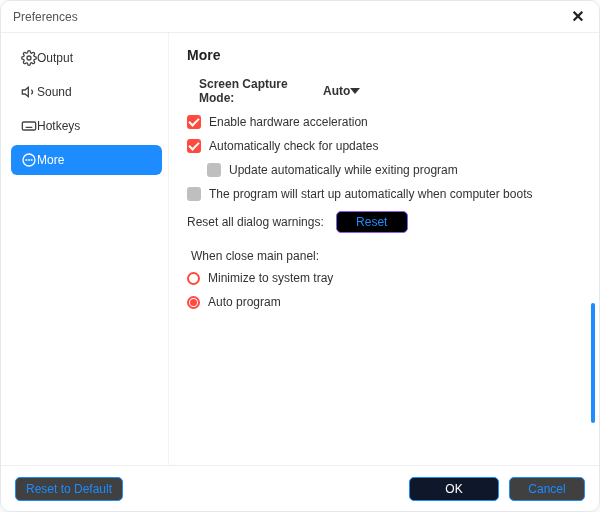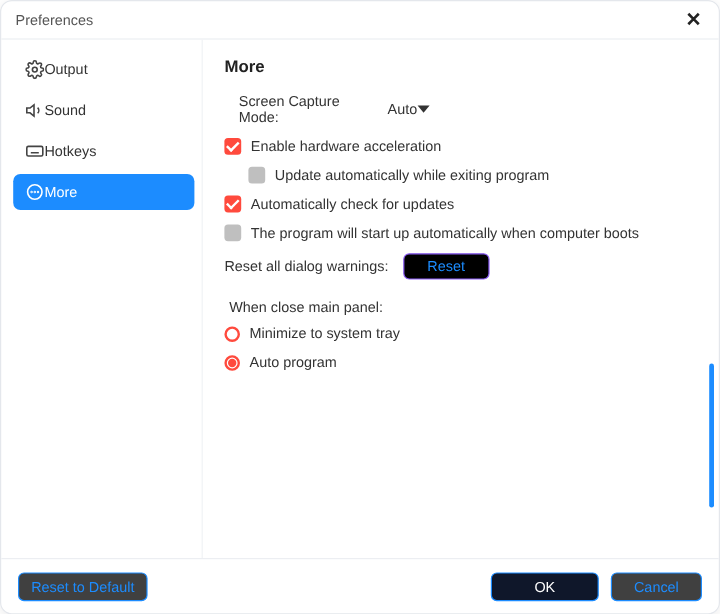--- a/index.html
+++ b/index.html
@@ -236,41 +236,41 @@
               <circle cx="16" cy="12" r="0.5"></circle>
             </svg>
         </span>
         <span>More</span>
       </div>
     </div>
 
     <div class="main">
       <h2>More</h2>
 
-      <div class="row" style="margin-left:12px;">
+      <div class="row" style="margin-left:12px;font-weight:bold;">
         <span class="cap-label">Screen Capture Mode:</span>
         <div class="select">
           <span>Auto</span>
           <span class="caret"></span>
         </div>
       </div>
 
       <div class="row indent1">
         <span class="cb checked"></span>
         <label>Enable hardware acceleration</label>
       </div>
 
+      <div class="row indent1">
+        <span class="cb checked"></span>
+        <label>Automatically check for updates</label>
+      </div>
+
       <div class="row indent2">
         <span class="cb unchecked"></span>
         <label>Update automatically while exiting program</label>
-      </div>
-
-      <div class="row indent1">
-        <span class="cb checked"></span>
-        <label>Automatically check for updates</label>
       </div>
 
       <div class="row indent1">
         <span class="cb unchecked"></span>
         <label>The program will start up automatically when computer boots</label>
       </div>
 
       <div class="row reset-row">
         <span>Reset all dialog warnings:</span>
         <div class="reset-btn">

